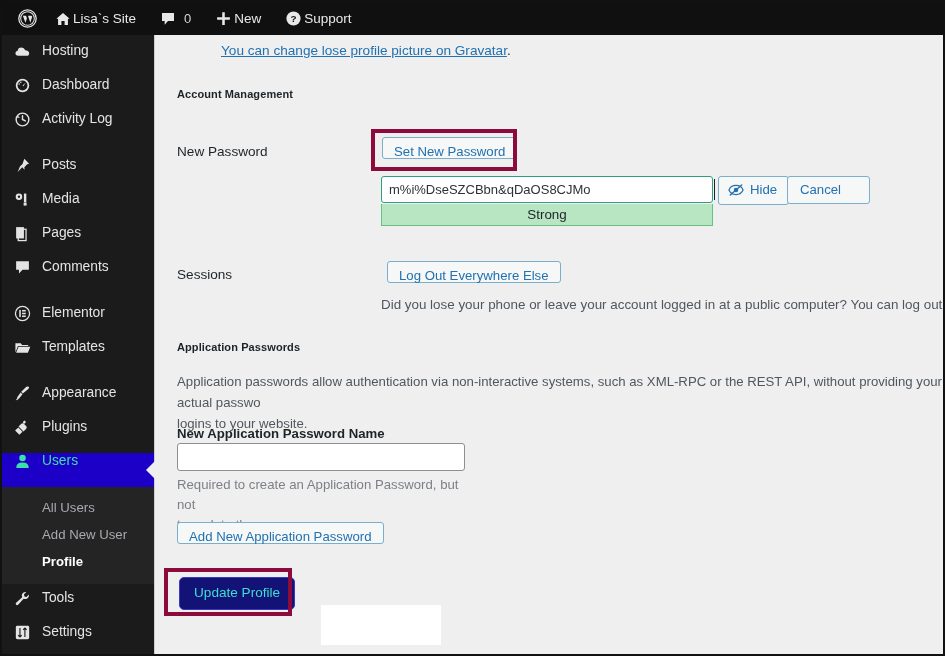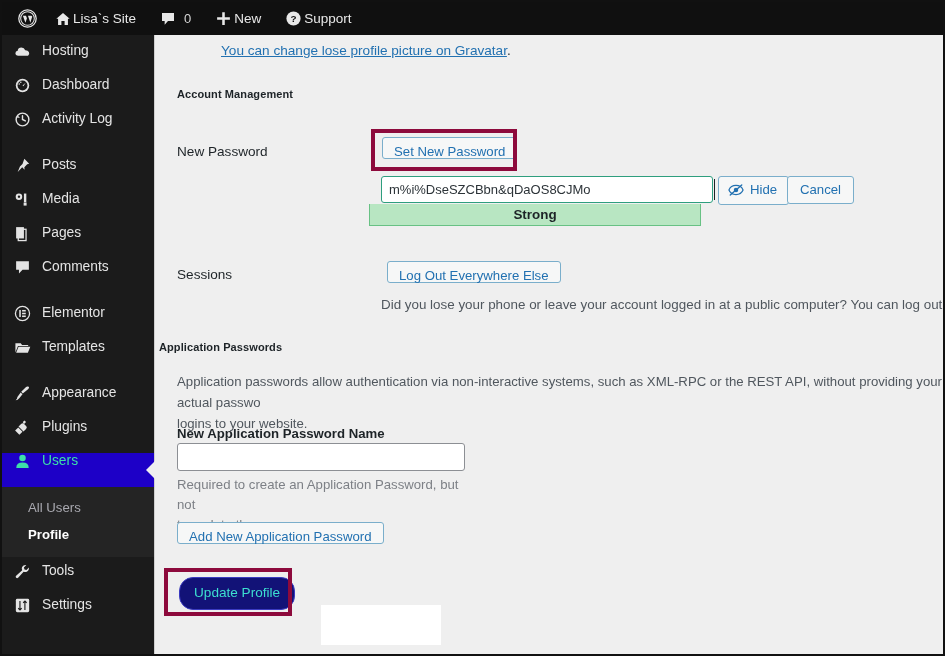--- a/index.html
+++ b/index.html
@@ -99,21 +99,21 @@
     top: 50%;
     transform: translateY(-50%);
     width: 0; height: 0;
     border-top: 9px solid transparent;
     border-bottom: 9px solid transparent;
     border-right: 9px solid #efefef;
   }
 
   .submenu {
     background: #242424;
-    padding: 7px 0 9px 0;
+    padding: 7px 0 9px 14px;
   }
   .submenu-item {
     padding: 4px 0 4px 26px;
     font-size: 13.2px;
     color: #a9a9b0;
     cursor: pointer;
     line-height: 19px;
   }
   .submenu-item.current {
     color: #ffffff;
@@ -148,21 +148,21 @@
 
   h2.section-title {
     position: absolute;
     margin: 0;
     font-size: 11px;
     font-weight: bold;
     color: #1d2327;
     letter-spacing: 0.1px;
   }
   #acct-title { left: 22px; top: 53px; }
-  #apppw-title { left: 4px; top: 306px; }
+  #apppw-title { left: 22px; top: 306px; }
 
   .row-label {
     position: absolute;
     font-size: 13.6px;
     color: #1d2327;
     font-weight: normal;
   }
   #lbl-newpassword { left: 22px; top: 109px; }
   #lbl-sessions    { left: 22px; top: 232px; }
 
@@ -206,48 +206,48 @@
   .pw-caret {
     position: absolute;
     left: 559px;
     top: 144px;
     width: 1px;
     height: 21px;
     background: #1d2327;
   }
   .pw-strength {
     position: absolute;
-    left: 214px;
+    left: 226px;
     top: 169px;
     width: 332px;
     height: 22px;
     box-sizing: border-box;
     background: #b8e6c2;
     border: 1px solid #68c184;
     border-top: none;
     display: flex;
     align-items: center;
     justify-content: center;
     font-size: 13.4px;
     color: #1d2327;
-    font-weight: bold;
+    font-weight: normal;
   }
 
   #btn-hide {
     left: 563px;
     top: 141px;
     padding: 6px 11px 7px 9px;
     display: flex;
     align-items: center;
     gap: 6px;
   }
   #btn-cancel {
     left: 632px;
     top: 141px;
-    padding: 6px 12px 7px 12px;
+    padding: 6px 28px 7px 12px;
   }
 
   .sessions-desc {
     position: absolute;
     left: 226px;
     top: 262px;
     width: 720px;
     font-size: 13.4px;
     color: #50575e;
     white-space: nowrap;
@@ -299,21 +299,21 @@
   }
   .field-help .line2 { display: block; }
 
   
   #btn-update-profile {
     position: absolute;
     left: 24px;
     top: 542px;
     background: #121277;
     border: 1px solid #3a3ac0;
-    border-radius: 14px;
+    border-radius: 5px;
     color: #3ddfd0;
     font-family: "Liberation Sans", sans-serif;
     font-size: 13.6px;
     padding: 8px 14px 9px 14px;
     cursor: pointer;
     box-sizing: border-box;
     line-height: 1;
   }
 
   
@@ -531,20 +531,21 @@
           <circle cx="12" cy="7" r="4.6" fill="currentColor"></circle>
           <path d="M3.2 21 Q3.2 13.4 12 13.4 Q20.8 13.4 20.8 21 Z" fill="currentColor"></path>
         </svg>
       </span>
       <span class="mi-label">Users</span>
       <span class="mi-arrow"></span>
     </div>
 
     <div class="submenu">
       <div class="submenu-item">All Users</div>
+      <div class="submenu-item">Add New User</div>
       <div class="submenu-item current">Profile</div>
     </div>
 
     <div class="menu-sep" style="height:6px"></div>
 
     <div class="menu-item">
       <span class="mi-icon">
         <svg width="17" height="17" viewBox="0 0 24 24">
           <path d="M21 6.4 Q21.6 10.6 18 12.4 Q15.8 13.4 13.6 12.2 L5.8 20.8 Q4.4 22.2 3 20.8 Q1.6 19.4 3 18 L11.6 10.2 Q10.4 8 11.4 5.8 Q13.2 2.2 17.4 2.8 L14 6.2 L14.8 9 L17.6 9.8 Z" fill="currentColor"></path>
         </svg>

